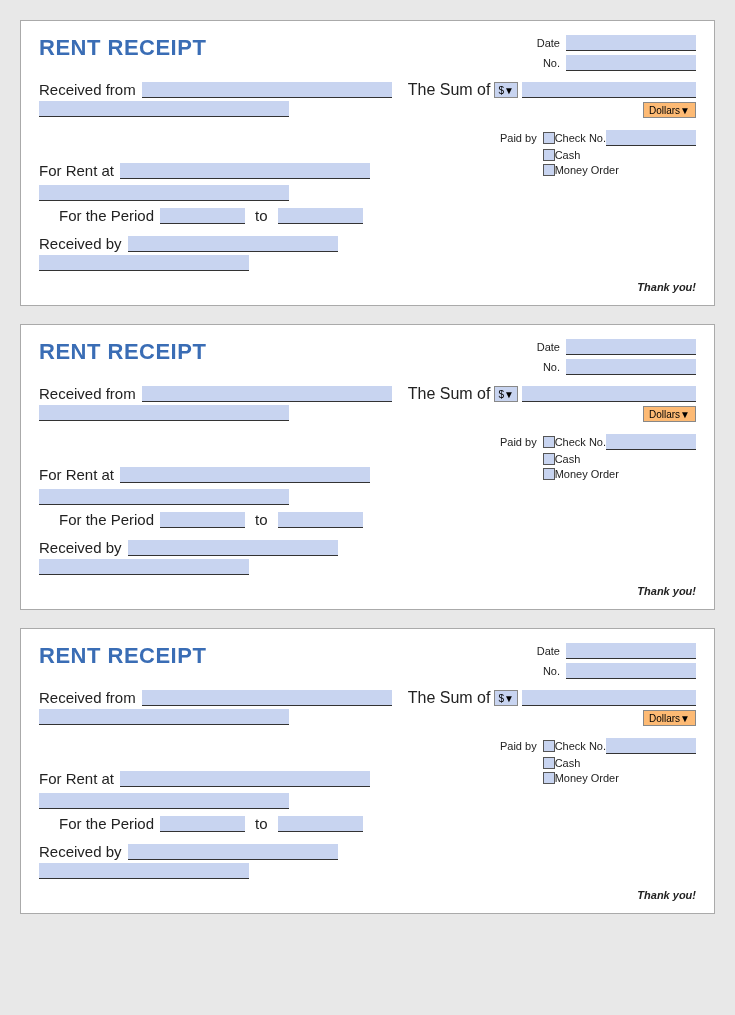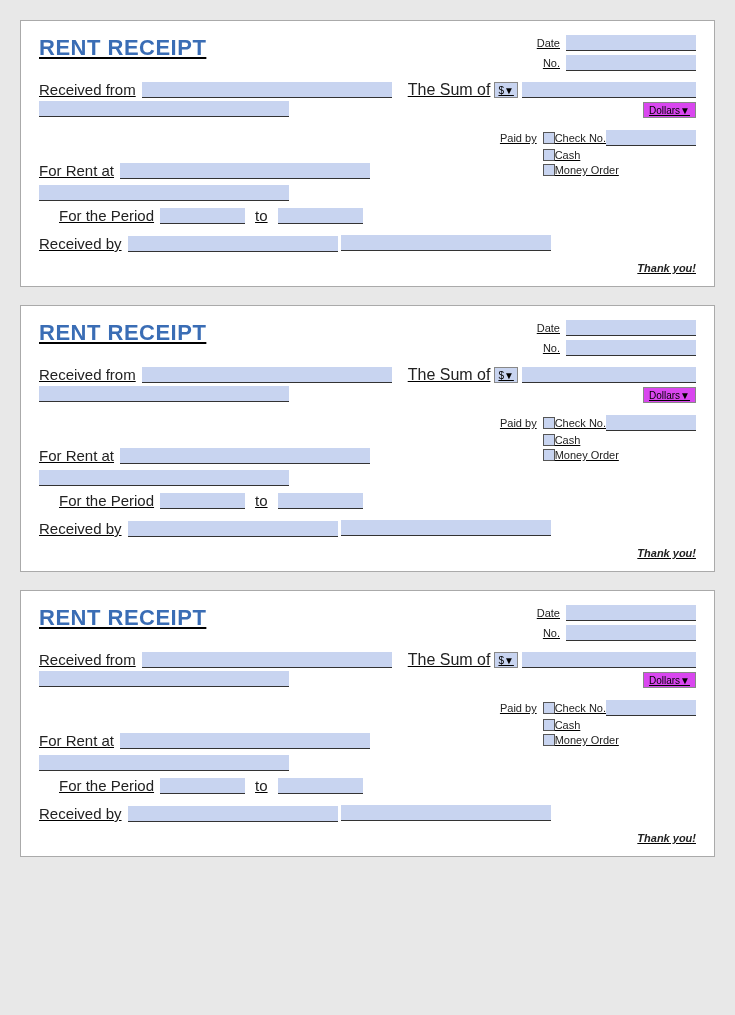--- a/index.html
+++ b/index.html
@@ -15,21 +15,20 @@
     .receipt-container {
       display: flex;
       flex-direction: column;
       gap: 18px;
     }
 
     .receipt {
       background: #fff;
       border: 1.5px solid #aaa;
       padding: 14px 18px 12px 18px;
-      text-decoration: underline;
     }
 
     .receipt-header {
       display: flex;
       justify-content: space-between;
       align-items: flex-start;
       margin-bottom: 10px;
     }
 
     .receipt-title {
@@ -103,21 +102,21 @@
     }
 
     .dollars-row {
       display: flex;
       justify-content: flex-end;
       align-items: center;
       margin-top: 2px;
     }
 
     .dollars-btn {
-      background: #d946ef;
+      background: #fdba74;
       border: 1px solid #888;
       font-size: 10px;
       padding: 0 5px;
       cursor: pointer;
       display: inline-flex;
       align-items: center;
       gap: 2px;
       height: 16px;
     }
 
@@ -185,20 +184,21 @@
       display: flex;
       align-items: center;
       gap: 6px;
       margin-top: 3px;
       padding-left: 20px;
     }
 
     .received-by-block {
       margin-top: 5px;
       display: flex;
+      flex-direction: column;
       gap: 3px;
     }
 
     .received-by-row {
       display: flex;
       align-items: center;
       gap: 6px;
     }
 
     .thank-you-row {

